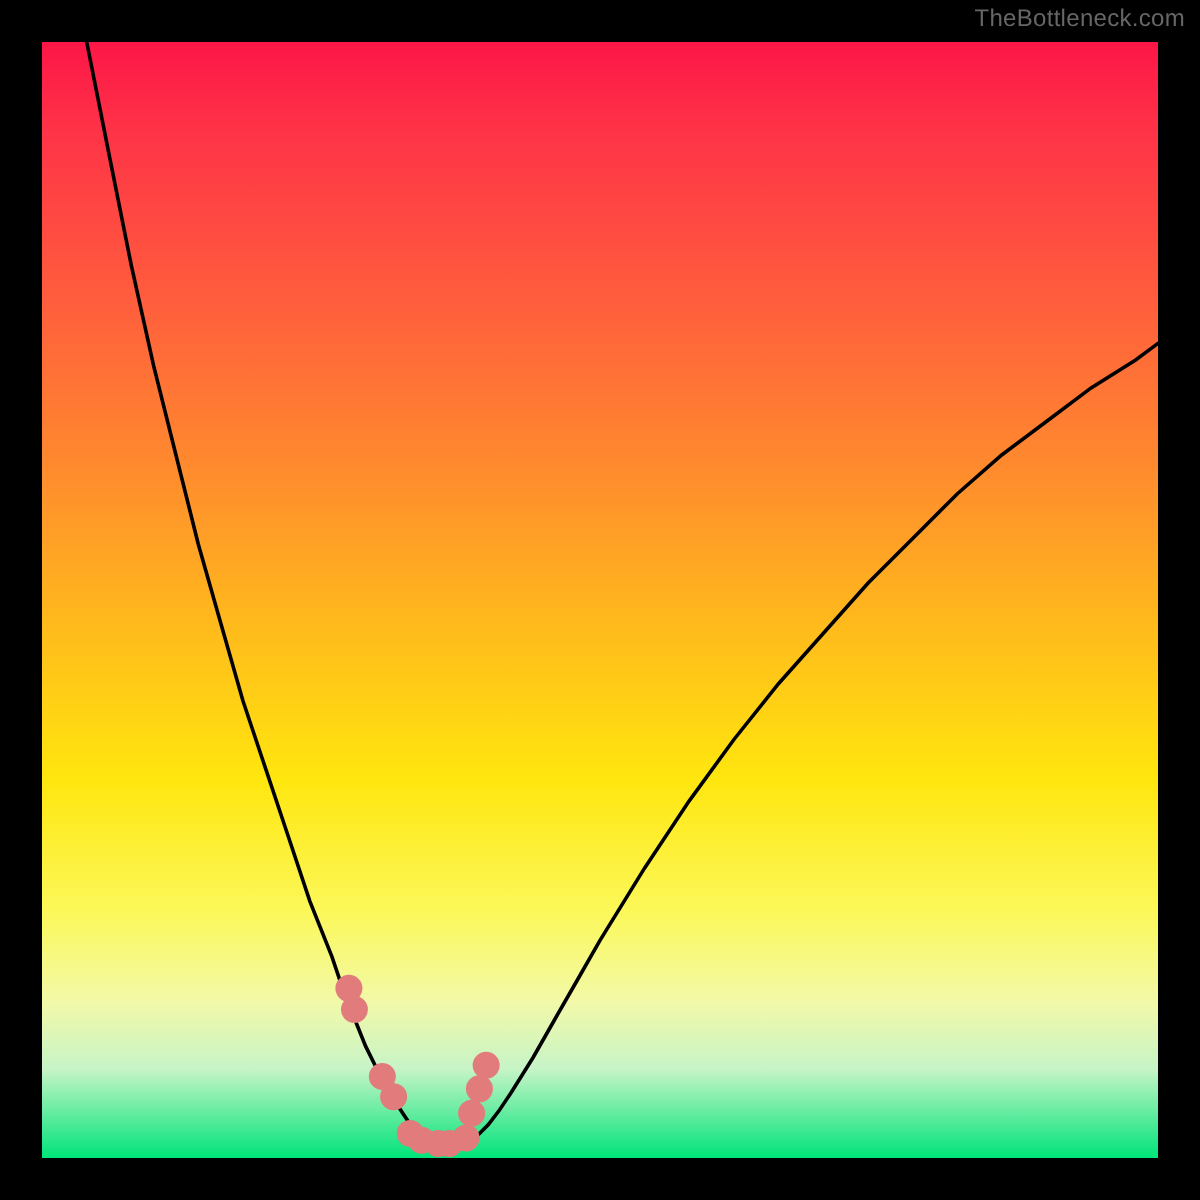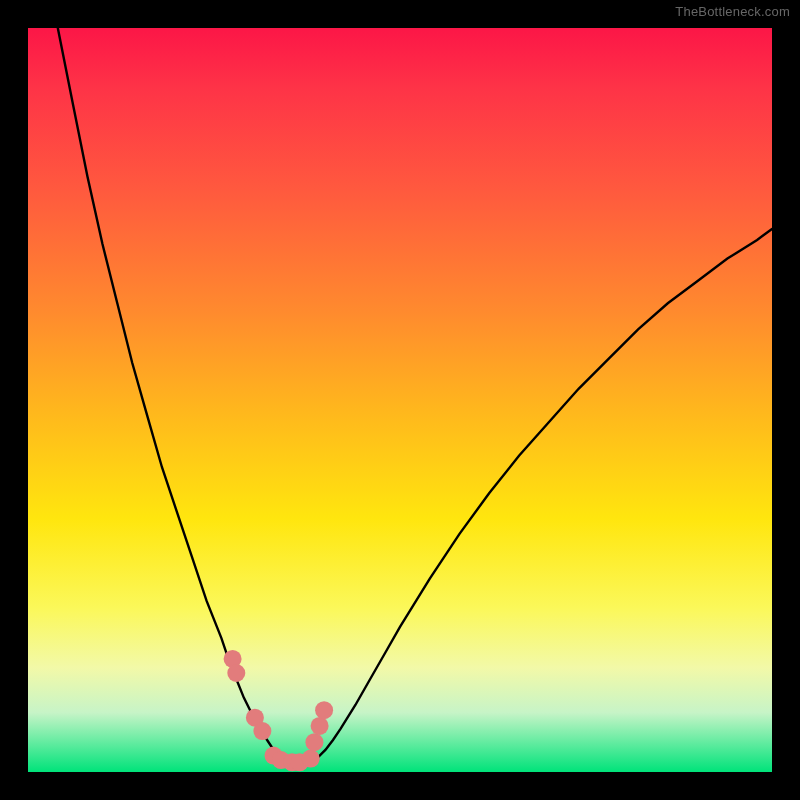--- a/index.html
+++ b/index.html
@@ -38,21 +38,21 @@
       #f2f9a8 86%,
       #c7f4c7 92%,
       #00e37a 100%
     );
   }
   .watermark {
     position: absolute;
     top: 4px;
     right: 10px;
     color: #666;
-    font-size: 13px;
+    font-size: 16px;
     letter-spacing: 0.2px;
     font-weight: 400;
     font-family: Arial, Helvetica, sans-serif;
   }
   svg.curves {
     position: absolute;
     left: 0;
     top: 0;
     width: 744px;
     height: 744px;

